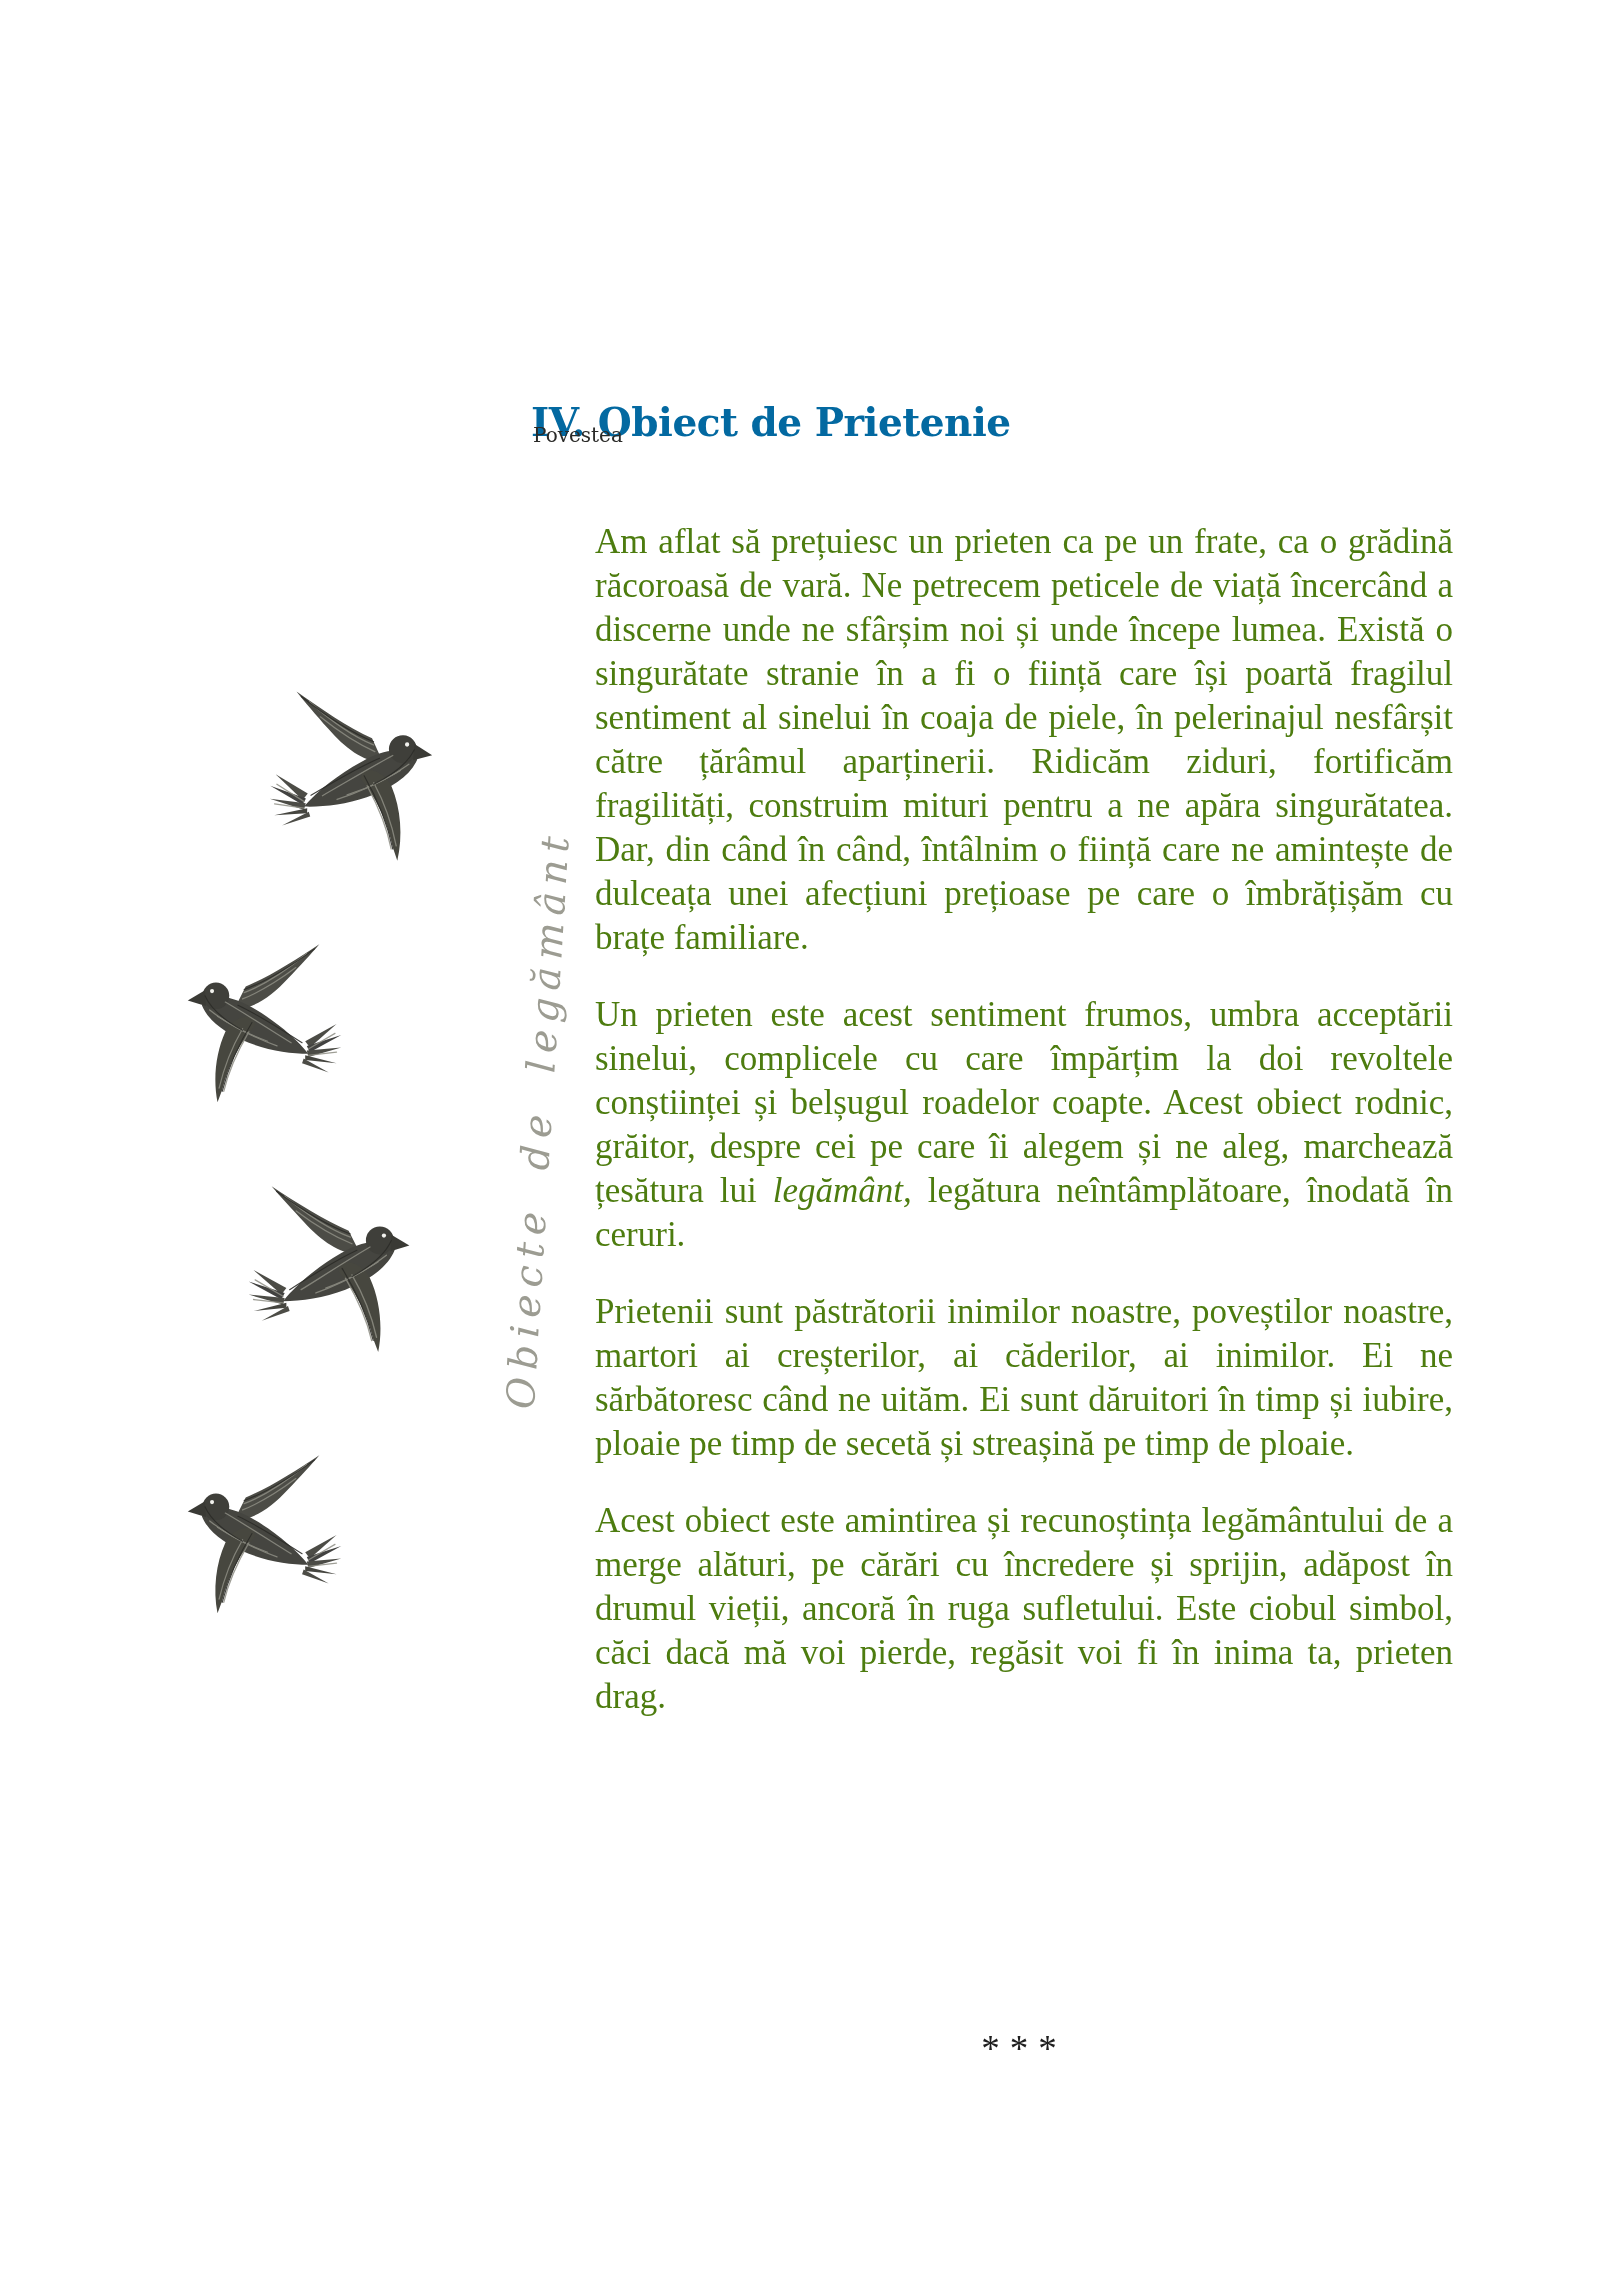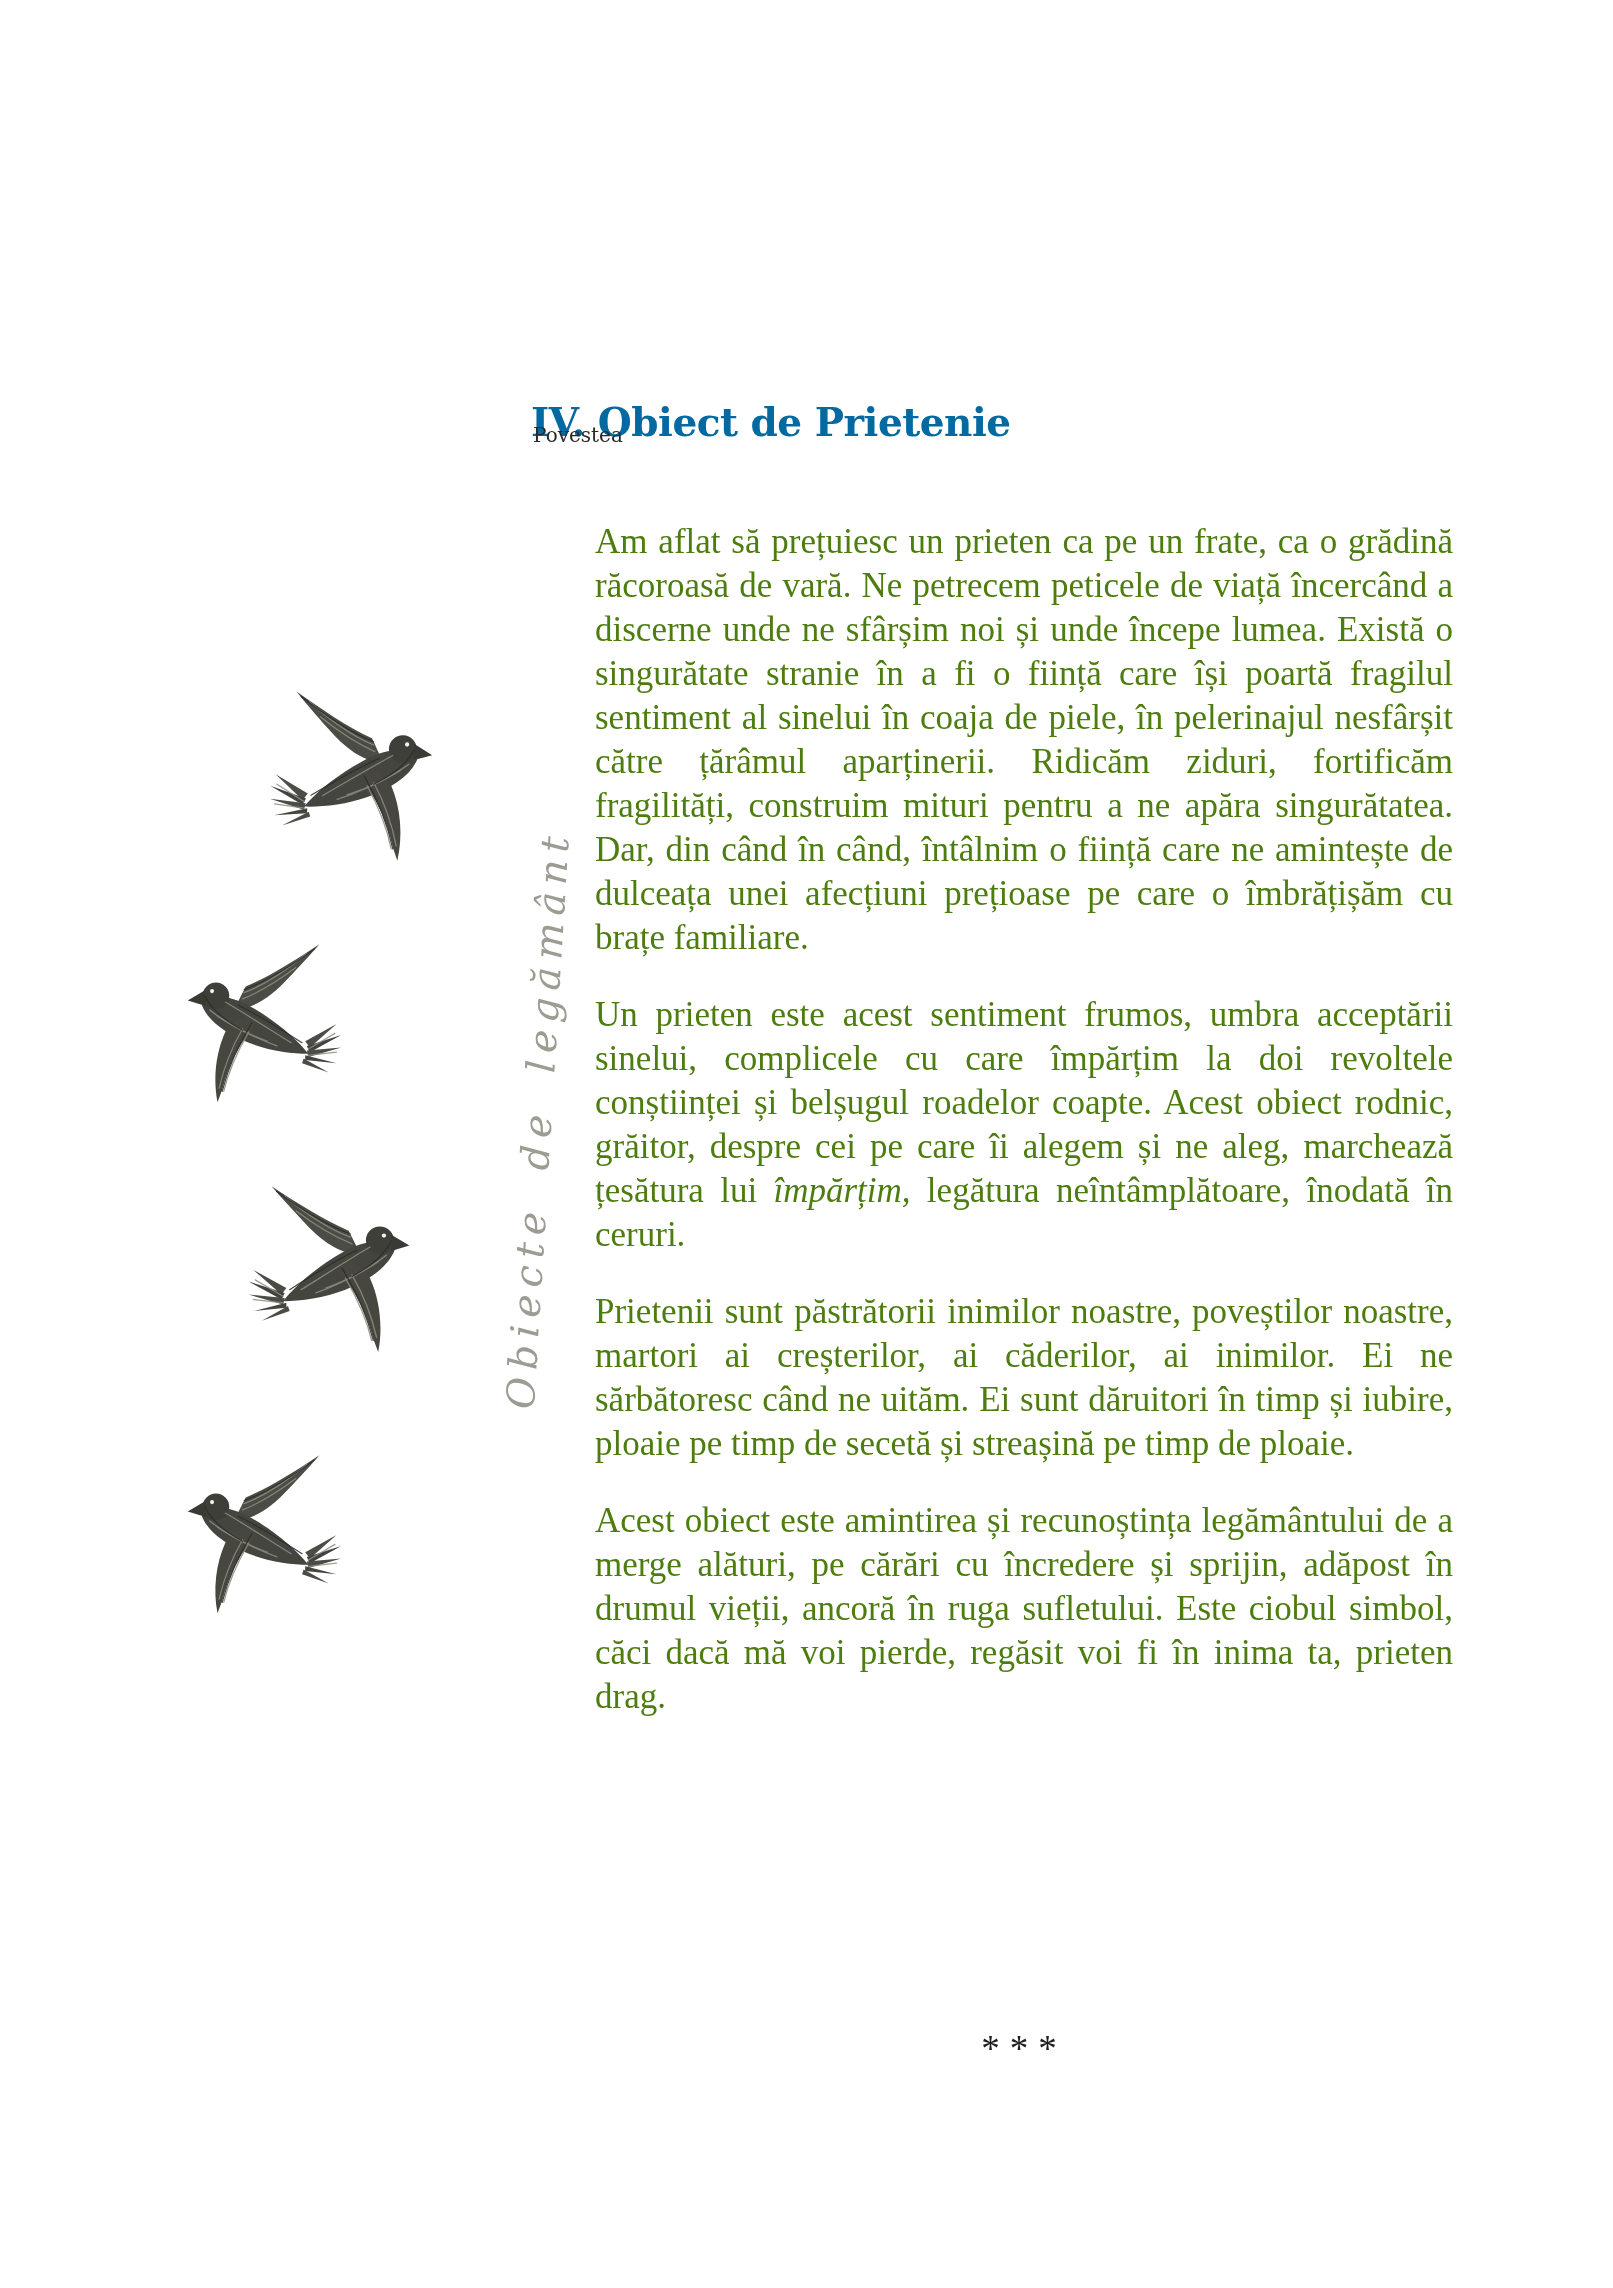--- a/index.html
+++ b/index.html
@@ -144,21 +144,21 @@
         <use href="#bird-shape"></use>
       </svg>
   </div>
 
   <div class="vtext-anchor">
     <span class="vtext">Obiecte de legământ</span>
   </div>
 
   <div class="bodycol">
     <p><span>Am aflat să prețuiesc un prieten ca pe un frate, ca o grădină răcoroasă de vară. Ne petrecem peticele de viață încercând a discerne unde ne sfârșim noi și unde începe lumea. Există o singurătate stranie în a fi o ființă care își poartă fragilul sentiment al sinelui în coaja de piele, în pelerinajul nesfârșit către țărâmul aparținerii. Ridicăm ziduri, fortificăm fragilități, construim mituri pentru a ne apăra singurătatea. Dar, din când în când, întâlnim o ființă care ne amintește de dulceața unei afecțiuni prețioase pe care o îmbrățișăm cu brațe familiare.</span></p>
-    <p><span>Un prieten este acest sentiment frumos, umbra acceptării sinelui, complicele cu care împărțim la doi revoltele conștiinței și belșugul roadelor coapte. Acest obiect rodnic, grăitor, despre cei pe care îi alegem și ne aleg, marchează țesătura lui </span><em>împărțim,</em><span> legătura neîntâmplătoare, înodată în ceruri.</span></p>
+    <p><span>Un prieten este acest sentiment frumos, umbra acceptării sinelui, complicele cu care împărțim la doi revoltele conștiinței și belșugul roadelor coapte. Acest obiect rodnic, grăitor, despre cei pe care îi alegem și ne aleg, marchează țesătura lui </span><em>legământ,</em><span> legătura neîntâmplătoare, înodată în ceruri.</span></p>
     <p><span>Prietenii sunt păstrătorii inimilor noastre, poveștilor noastre, martori ai creșterilor, ai căderilor, ai inimilor. Ei ne sărbătoresc când ne uităm. Ei sunt dăruitori în timp și iubire, ploaie pe timp de secetă și streașină pe timp de ploaie.</span></p>
     <p><span>Acest obiect este amintirea și recunoștința legământului de a merge alături, pe cărări cu încredere și sprijin, adăpost în drumul vieții, ancoră în ruga sufletului. Este ciobul simbol, căci dacă mă voi pierde, regăsit voi fi în inima ta, prieten drag.</span></p>
   </div>
 
   <div class="stars">***</div>
 
 </div>
 
 
 </body></html>

